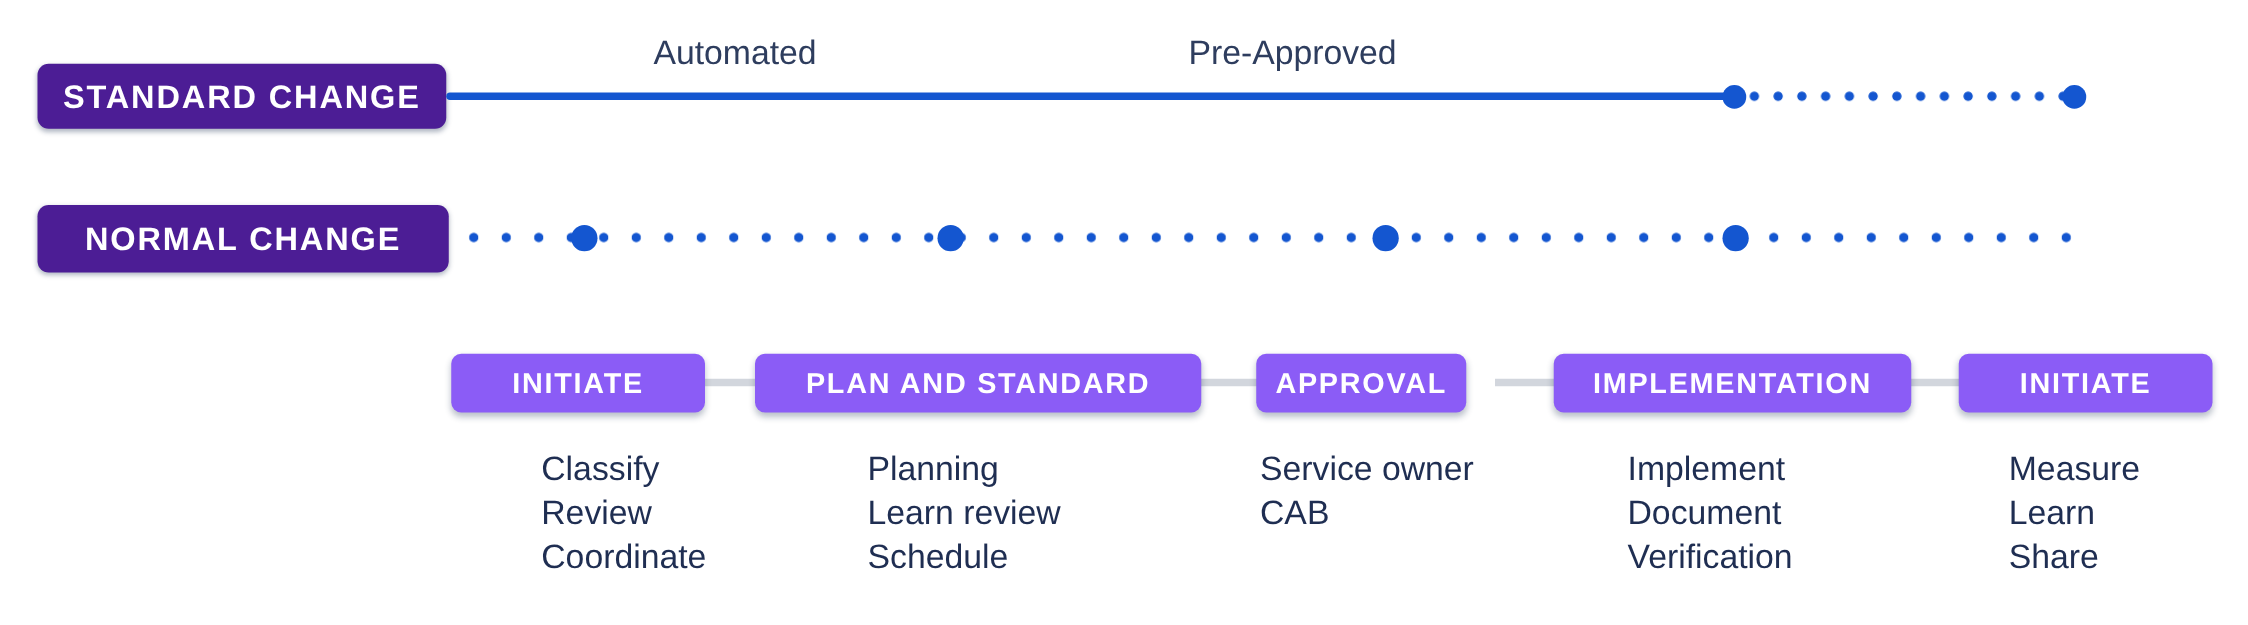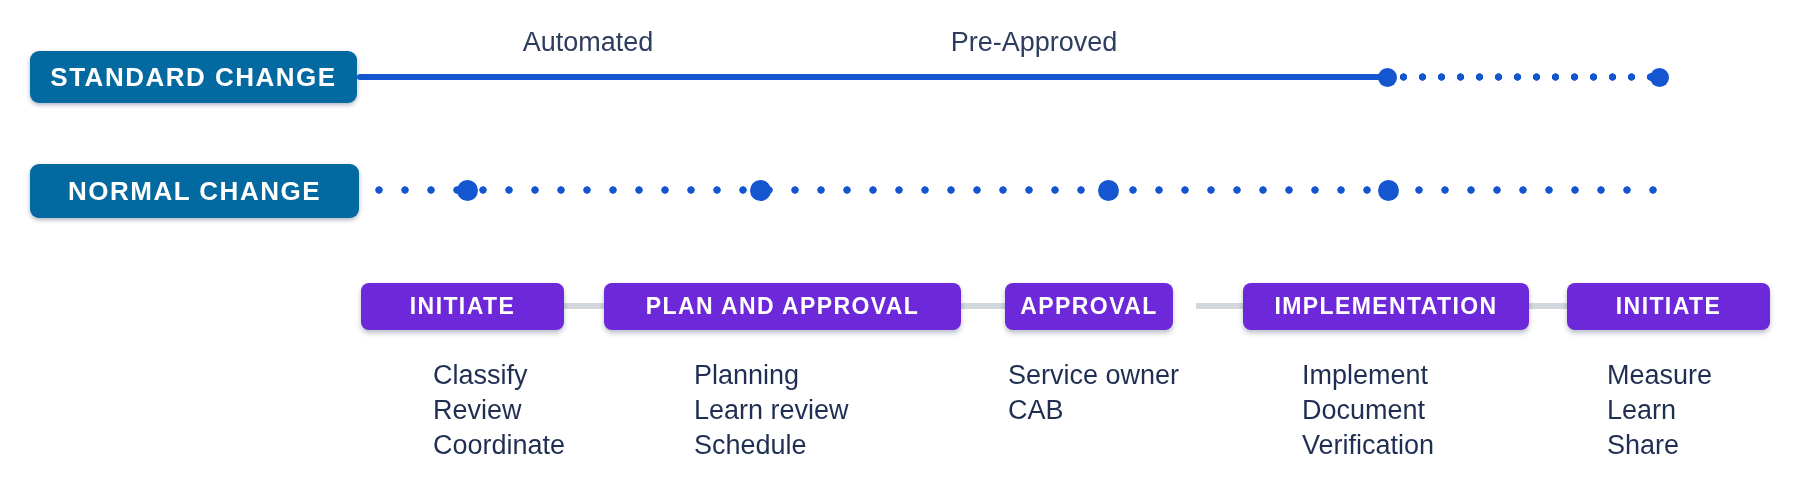--- a/index.html
+++ b/index.html
@@ -2,21 +2,21 @@
 <html><head>
 <meta charset="utf-8">
 <style>
   html,body{margin:0;padding:0;background:#fff;}
   .canvas{
     position:relative;width:1798px;height:500px;background:#ffffff;overflow:hidden;
     font-family:"Liberation Sans", sans-serif;
   }
   
   .lane-pill{
-    position:absolute;left:30px;background:#0369a1;border-radius:9px;
+    position:absolute;left:30px;background:#4c1d95;border-radius:9px;
     color:#fff;font-weight:bold;font-size:26px;letter-spacing:1.5px;
     display:flex;align-items:center;justify-content:center;
     box-shadow:0 2px 4px rgba(23,43,77,.35);
     white-space:nowrap;
   }
   .lane-pill.standard{top:51px;width:327px;height:52px;}
   .lane-pill.normal{top:164px;width:329px;height:54px;}
   
   .annotation{
     position:absolute;top:27px;transform:translateX(-50%);
@@ -27,21 +27,21 @@
   .dotted-line{
     position:absolute;height:8px;
     background-image:radial-gradient(circle, #1456D0 3.4px, rgba(20,86,208,0) 4px);
     background-repeat:repeat-x;background-position:left center;
   }
   .dotted-fine{background-size:19px 8px;}
   .dotted-wide{background-size:26px 8px;}
   .big-dot{position:absolute;background:#1456D0;border-radius:50%;}
   
   .stage-pill{
-    position:absolute;top:283px;height:47px;background:#6d28d9;border-radius:8px;
+    position:absolute;top:283px;height:47px;background:#8b5cf6;border-radius:8px;
     color:#fff;font-weight:bold;font-size:23px;letter-spacing:1.4px;
     display:flex;align-items:center;justify-content:center;
     box-shadow:0 3px 5px rgba(23,43,77,.3);z-index:2;white-space:nowrap;
   }
   .stage-connector{position:absolute;top:303px;height:6px;background:#D2D6DD;z-index:1;}
   
   .task-list{
     position:absolute;top:358px;margin:0;padding:0;list-style:none;
     color:#1F2E52;font-size:27px;line-height:35px;white-space:nowrap;
   }
@@ -69,21 +69,21 @@
     <div class="stage-connector" style="left: 554px; width: 60px;"></div>
     <div class="stage-connector" style="left: 951px; width: 64px;"></div>
     <div class="stage-connector" style="left: 1196px; width: 57px;"></div>
     <div class="stage-connector" style="left: 1519px; width: 58px;"></div>
     <div class="stage-pill" style="left: 361px; width: 203px;">INITIATE</div>
     <ul class="task-list" style="left: 397px; margin-left: 36px;">
       <li>Classify</li>
       <li>Review</li>
       <li>Coordinate</li>
     </ul>
-    <div class="stage-pill" style="left: 604px; width: 357px;">PLAN AND APPROVAL</div>
+    <div class="stage-pill" style="left: 604px; width: 357px;">PLAN AND STANDARD</div>
     <ul class="task-list" style="left: 694px;">
       <li>Planning</li>
       <li>Learn review</li>
       <li>Schedule</li>
     </ul>
     <div class="stage-pill" style="left: 1005px; width: 168px;">APPROVAL</div>
     <ul class="task-list" style="left: 1008px;">
       <li>Service owner</li>
       <li>CAB</li>
     </ul>

